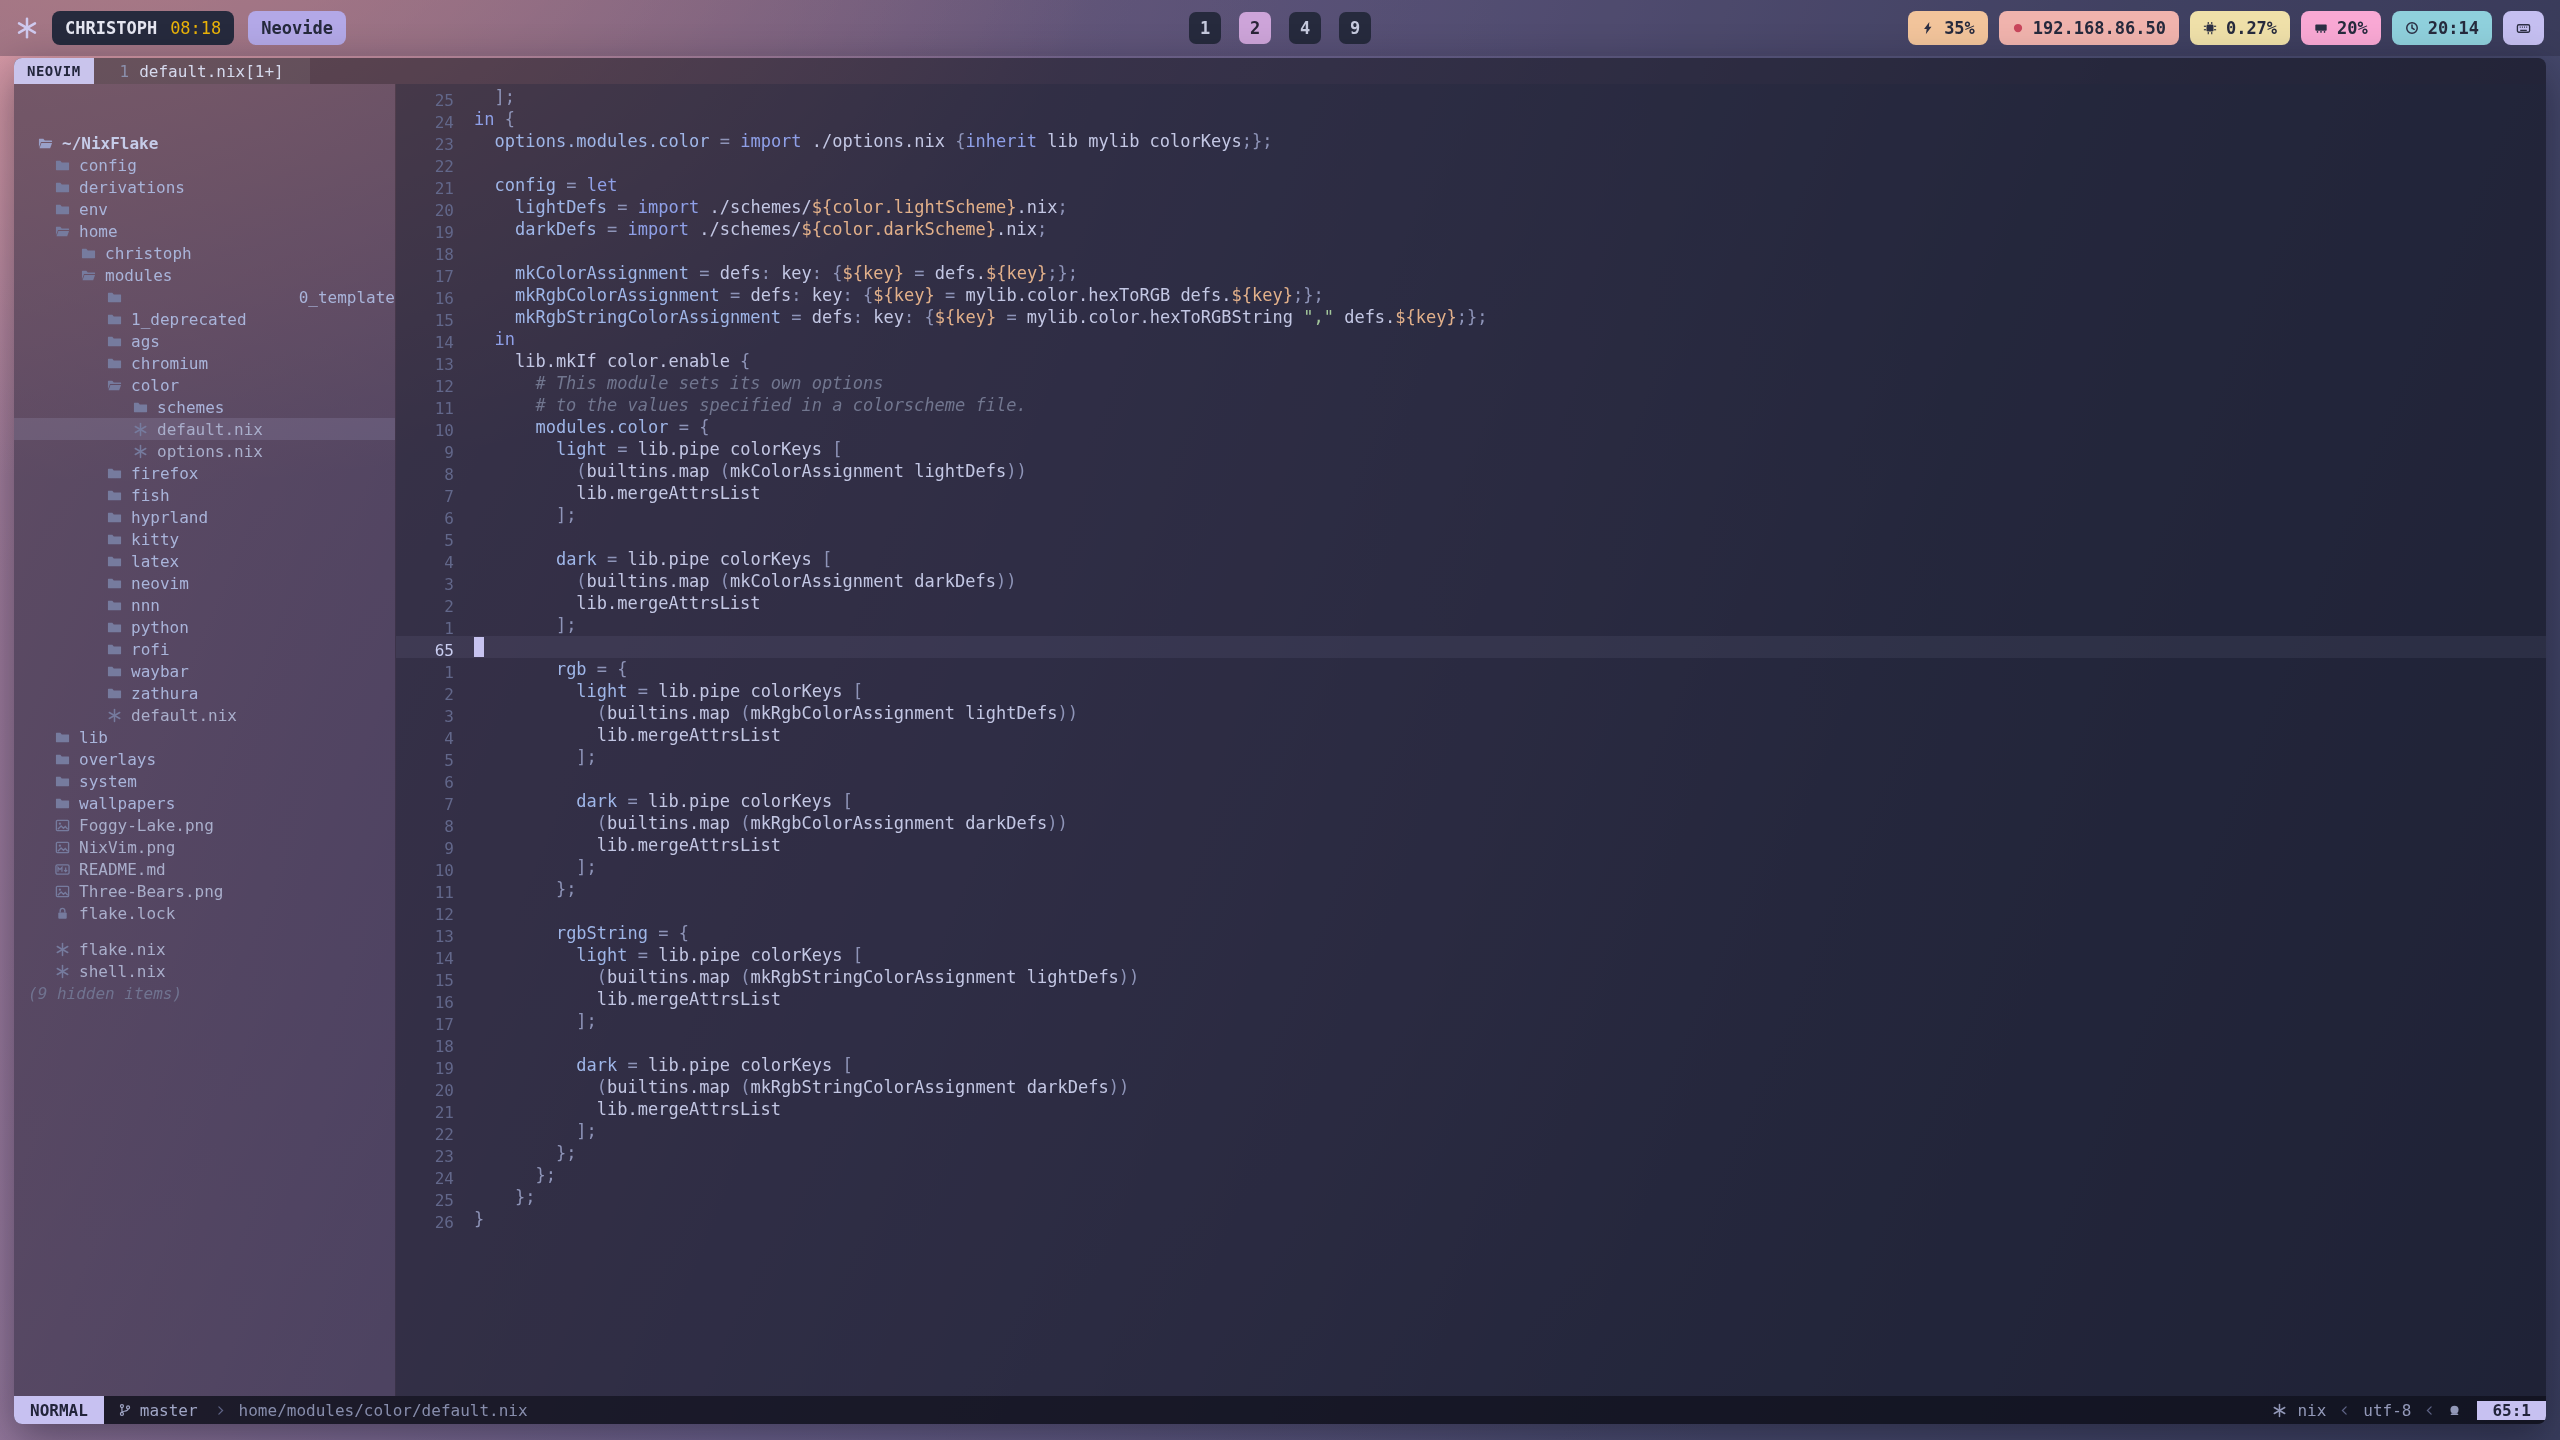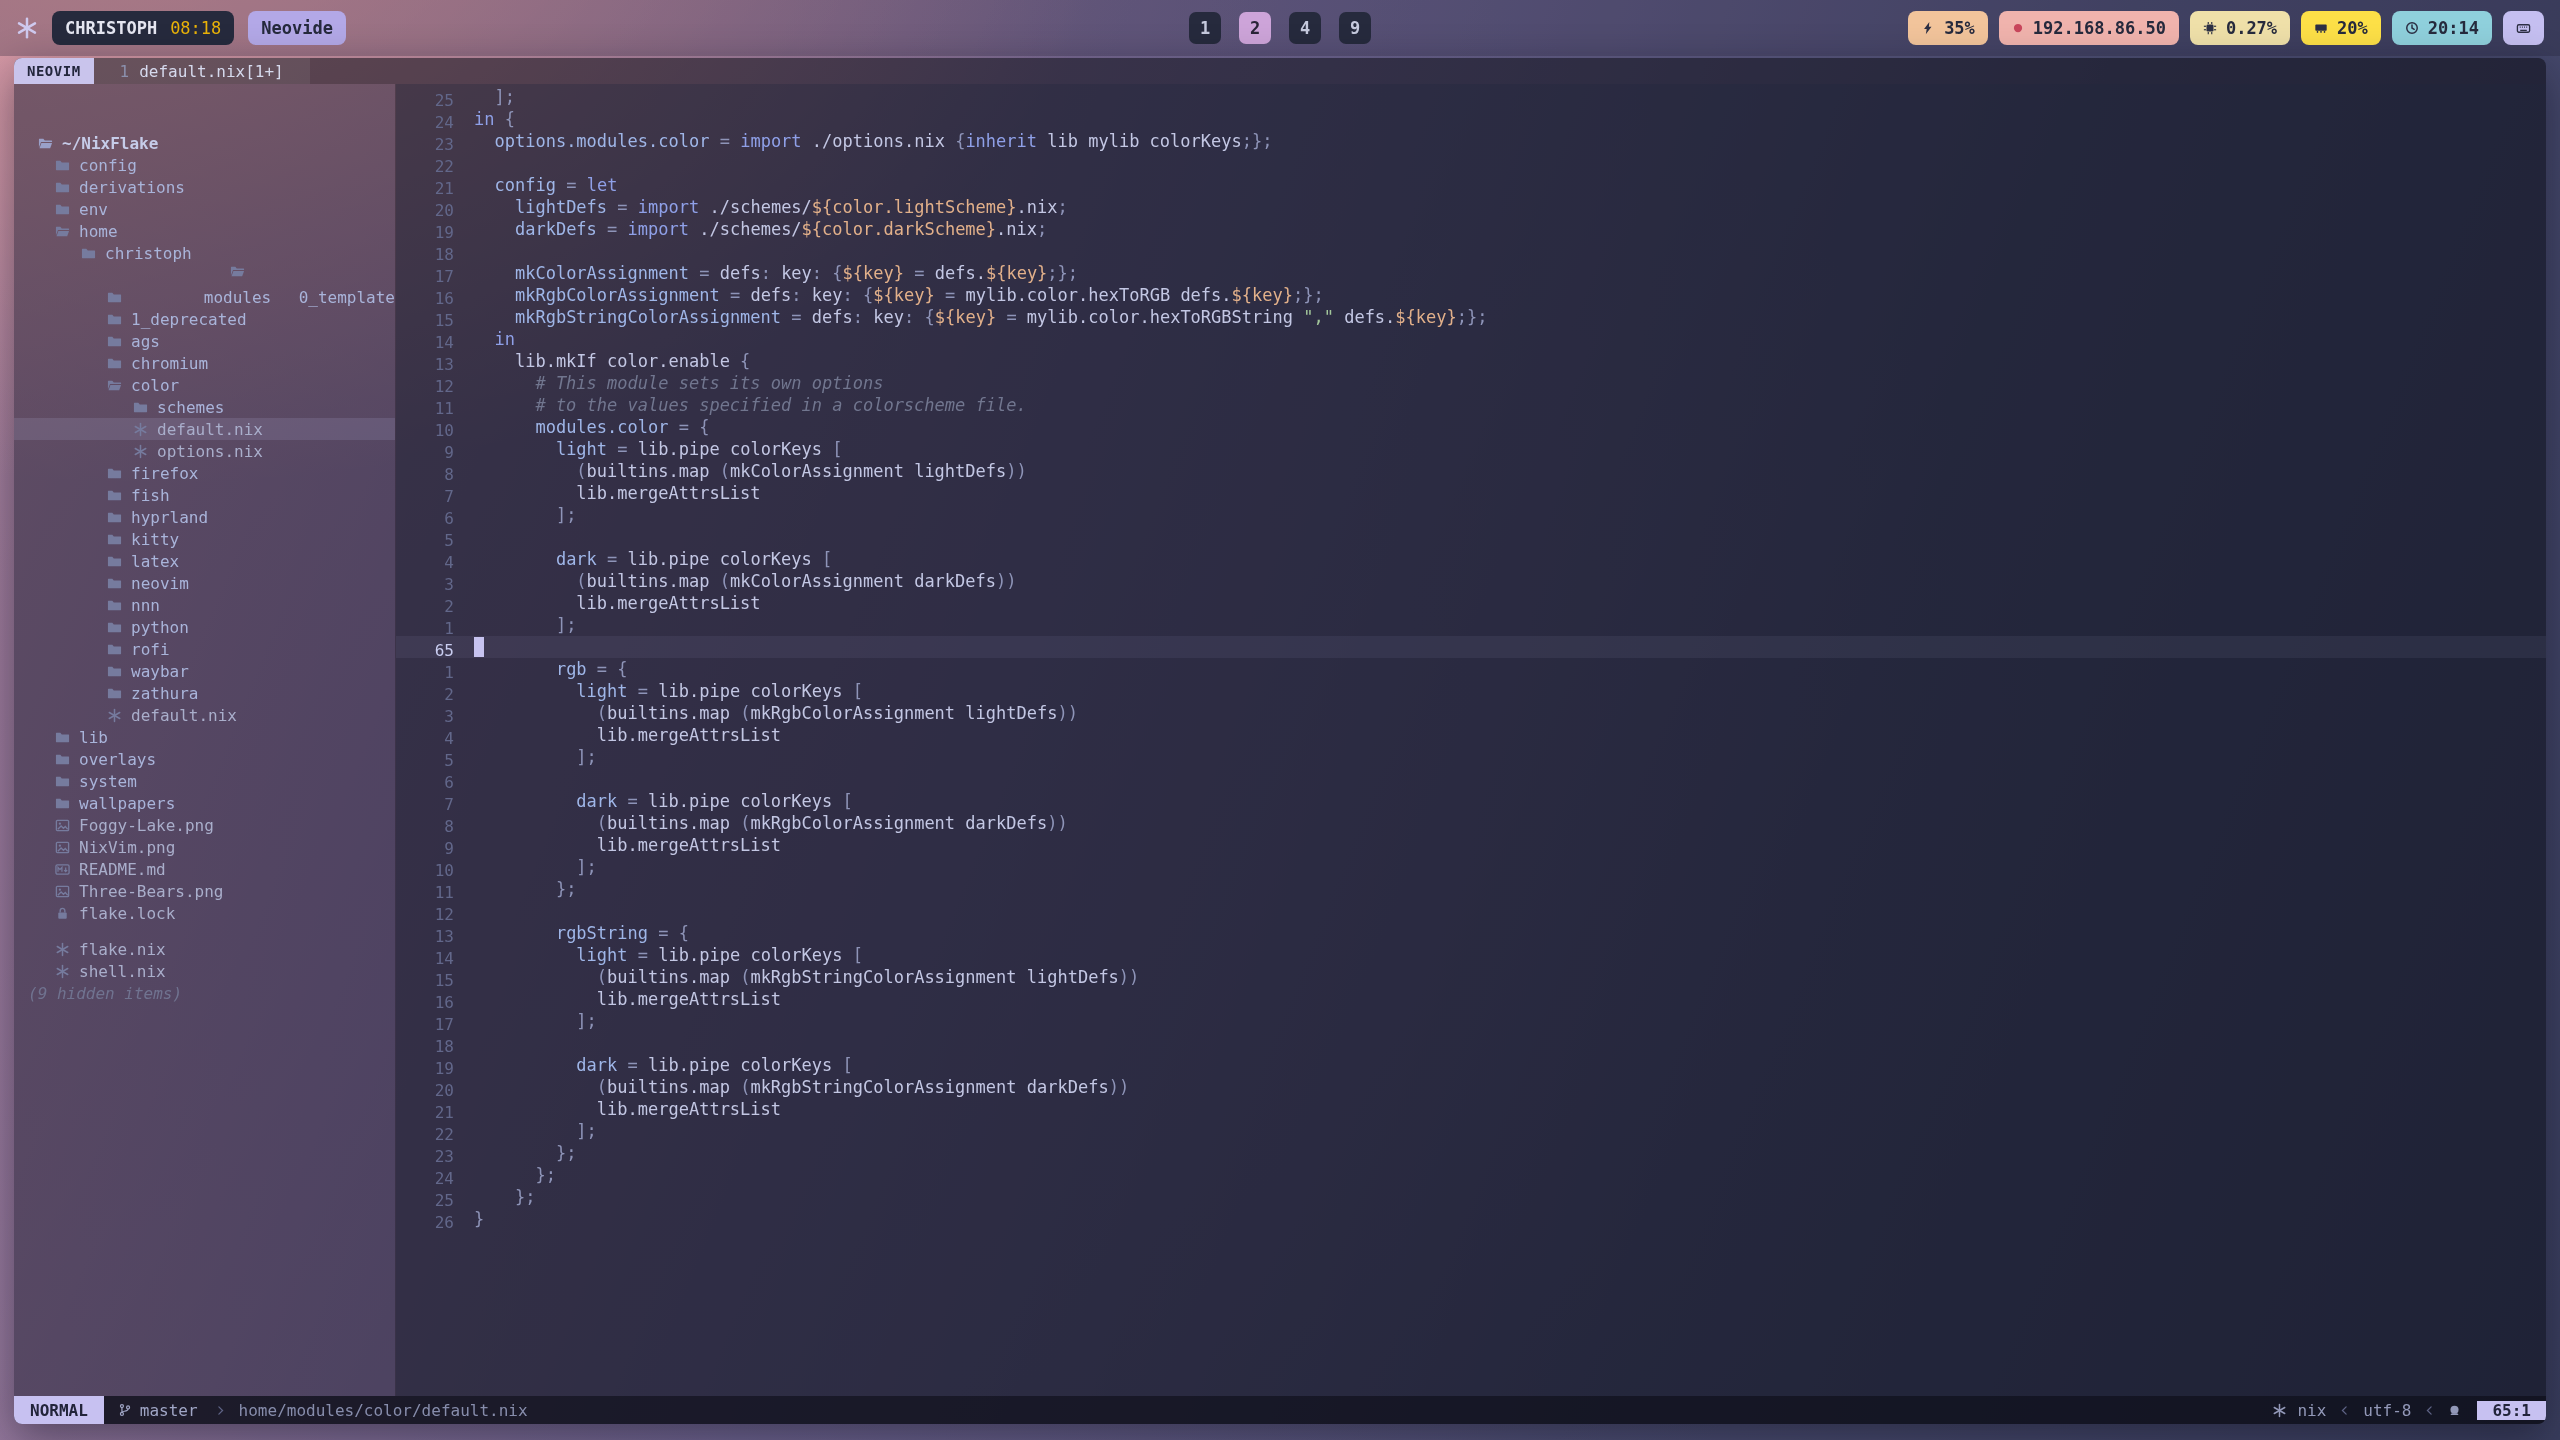--- a/index.html
+++ b/index.html
@@ -135,21 +135,21 @@
               <line x1="10" y1="12.5" x2="10" y2="15"></line>
               <line x1="1" y1="6" x2="3.5" y2="6"></line>
               <line x1="1" y1="10" x2="3.5" y2="10"></line>
               <line x1="12.5" y1="6" x2="15" y2="6"></line>
               <line x1="12.5" y1="10" x2="15" y2="10"></line>
             </g>
           </svg>
         </span>
         <span>0.27%</span>
       </div>
-      <div class="pill mod" style="background: #fde047;">
+      <div class="pill mod" style="background: #f9a8d4;">
         <span class="icon micon">
           <svg viewBox="0 0 16 16" width="14" height="14">
             <rect x="1.5" y="4" width="13" height="7" rx="1" fill="currentColor"></rect>
             <g stroke="currentColor" stroke-width="1.6">
               <line x1="4" y1="11.5" x2="4" y2="13.5"></line>
               <line x1="8" y1="11.5" x2="8" y2="13.5"></line>
               <line x1="12" y1="11.5" x2="12" y2="13.5"></line>
             </g>
           </svg>
         </span>
@@ -228,21 +228,21 @@
           <span class="tlabel">home</span>
         </div>
         <div class="trow dir" style="padding-left: 66px;">
           <span class="icon ticon">
             <svg viewBox="0 0 16 16" width="15" height="15">
               <path fill="currentColor" d="M1.5 3h4.2l1.5 1.8h7.3c.3 0 .5.2.5.5v7.2c0 .3-.2.5-.5.5H1.5c-.3 0-.5-.2-.5-.5V3.5c0-.3.2-.5.5-.5z"></path>
             </svg>
           </span>
           <span class="tlabel">christoph</span>
         </div>
-        <div class="trow dir" style="padding-left: 66px; flex-direction: column;">
+        <div class="trow dir" style="padding-left: 66px;">
           <span class="icon ticon">
             <svg viewBox="0 0 16 16" width="15" height="15">
               <path fill="currentColor" d="M1.5 3h4.2l1.5 1.8h7.3c.3 0 .5.2.5.5v1.2H3.2L1 12.2V3.5c0-.3.2-.5.5-.5z"></path>
               <path fill="currentColor" d="M3.6 7.5H15l-2 5.5H1.6z"></path>
             </svg>
           </span>
           <span class="tlabel">modules</span>
         </div>
         <div class="trow dir" style="padding-left: 92px; justify-content: space-between;">
           <span class="icon ticon">

